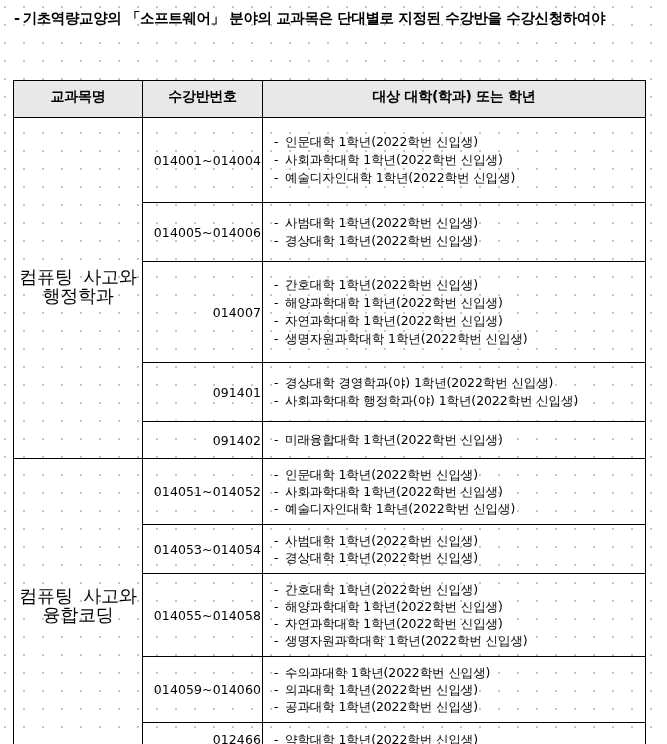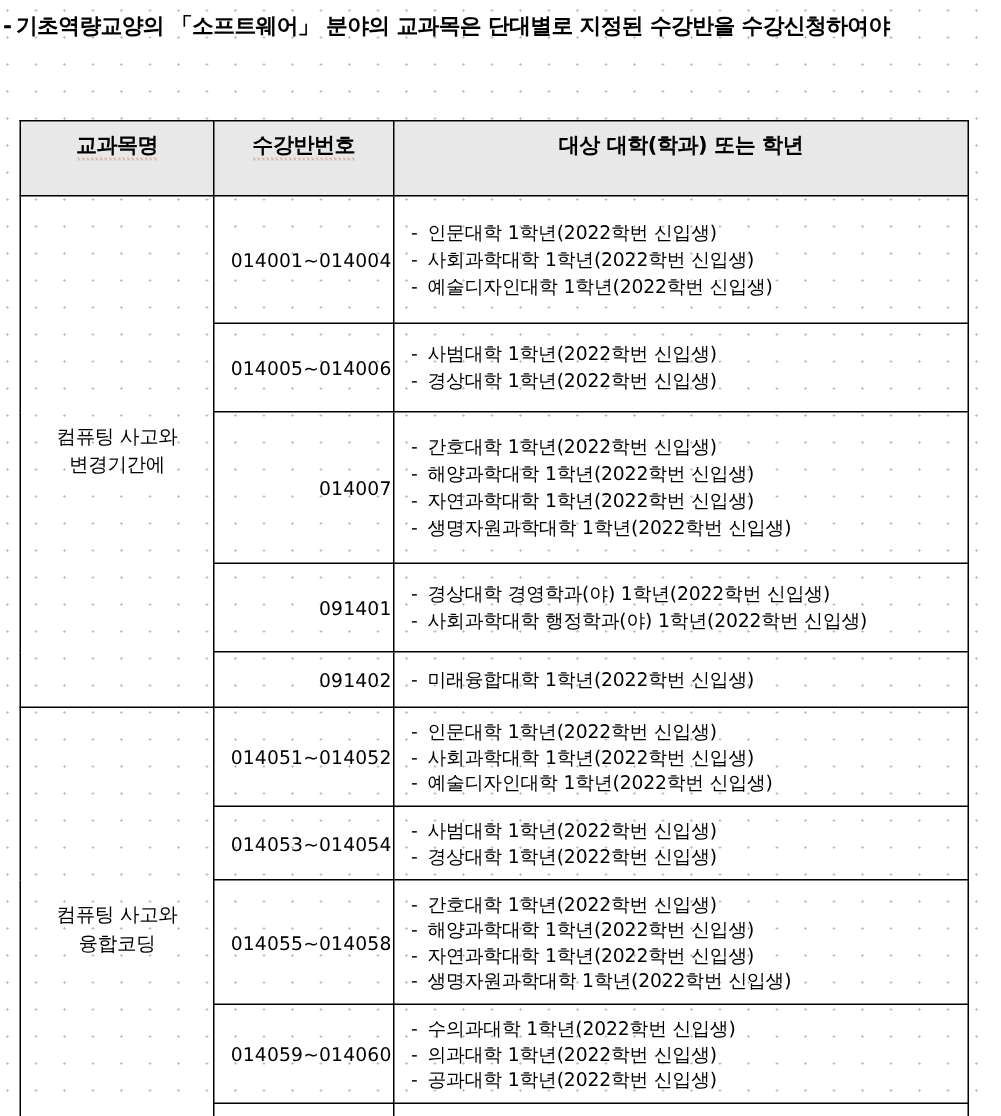--- a/index.html
+++ b/index.html
@@ -17,21 +17,21 @@
     background-size: 19px 18px;
     background-position: 4px 6px;
     font-family: "DejaVu Sans", "Liberation Sans", sans-serif;
     color: #000000;
     overflow: hidden;
     position: relative;
   }
 
   
   .notice {
-    padding: 4px 12px 2px 2px;
+    padding: 4px 12px 2px 14px;
     line-height: 28px;
   }
   .notice-line {
     font-size: 14.5px;
     font-weight: bold;
     letter-spacing: -0.4px;
     white-space: nowrap;
   }
   .notice-line.line1 { padding-left: 0px; }
   .notice-line.line2 { padding-left: 22px; }
@@ -62,39 +62,40 @@
     border: 1px solid #000000;
     vertical-align: middle;
     background: transparent;
   }
   table.course-table thead th {
     background-color: #e8e8e8;
     font-size: 14px;
     font-weight: bold;
     text-align: center;
     height: 28px;
-    padding: 2px 0 19px 0;
+    padding: 2px 0 6px 0;
     letter-spacing: -0.3px;
   }
   .spellcheck {
     
     background-image: linear-gradient(45deg, transparent 45%, #e07030 45%, #e07030 55%, transparent 55%);
     background-size: 3px 2.2px;
     background-repeat: repeat-x;
     background-position: 0 100%;
     padding-bottom: 2px;
   }
 
   td.subject-cell {
     background-color: #e4e4e4;
     text-align: center;
-    font-size: 13px;
+    font-size: 18px;
     letter-spacing: -0.2px;
     line-height: 19px;
     padding: 2px;
+    font-family: Liberation Mono, monospace;
   }
   td.class-cell {
     text-align: right;
     font-size: 12.5px;
     letter-spacing: 0.1px;
     padding: 2px 1px;
   }
   td.target-cell {
     text-align: left;
     padding: 3px 0 3px 7px;
@@ -156,21 +157,21 @@
         </th>
         <th>
           <span>대상 대학(학과) 또는 학년</span>
         </th>
       </tr>
     </thead>
     <tbody id="table-body">
         <tr class="tall-row">
           <td class="subject-cell" rowspan="5">
             <div>컴퓨팅 사고와</div>
-            <div>변경기간에</div>
+            <div>행정학과</div>
           </td>
           <td class="class-cell">014001~014004</td>
           <td class="target-cell">
             <ul class="target-list">
               <li><span class="li-dash">-</span><span>인문대학 1학년(2022학번 신입생)</span></li>
               <li><span class="li-dash">-</span><span>사회과학대학 1학년(2022학번 신입생)</span></li>
               <li><span class="li-dash">-</span><span>예술디자인대학 1학년(2022학번 신입생)</span></li>
             </ul>
           </td>
         </tr>

